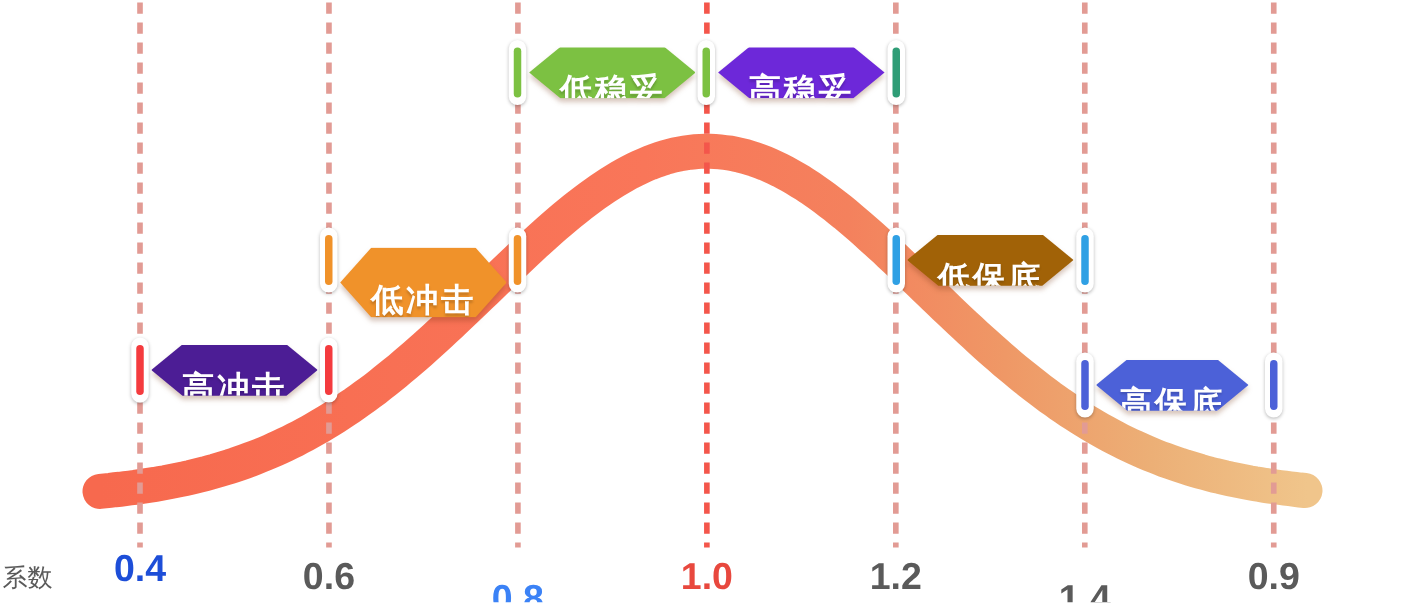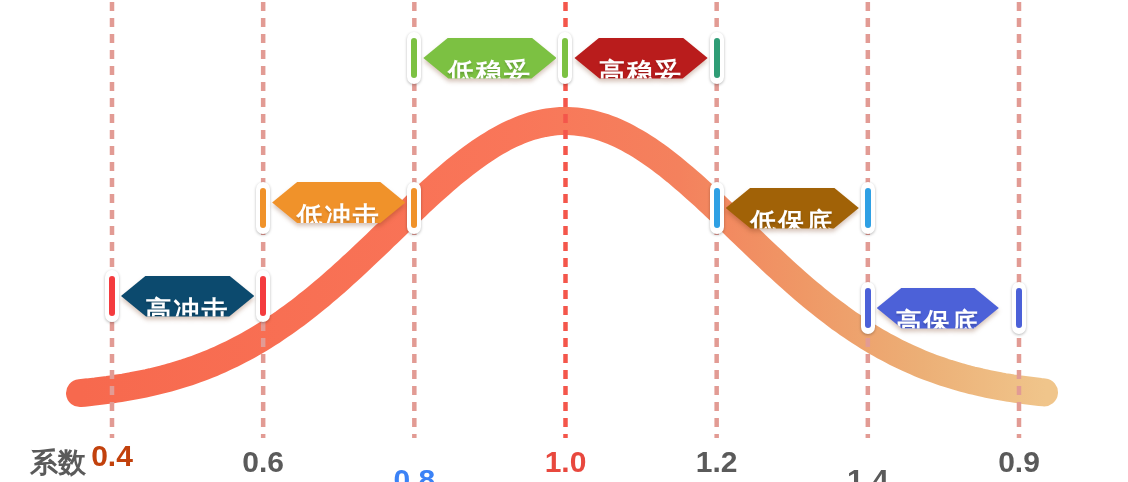--- a/index.html
+++ b/index.html
@@ -9,21 +9,21 @@
   .pill{position:absolute;background:#ffffff;border-radius:8px;
         box-shadow:0 1px 3px rgba(0,0,0,.28);
         display:flex;align-items:center;justify-content:center;}
   .pill i{display:block;border-radius:4px;}
   .arrow-wrap{position:absolute;filter:drop-shadow(0 3px 2px rgba(110,45,10,.28));}
   .arrow{width:100%;height:100%;display:flex;align-items:center;justify-content:center;
          clip-path:polygon(0 50%,25px 0,calc(100% - 25px) 0,100% 50%,calc(100% - 25px) 100%,25px 100%);}
   .arrow span{color:#ffffff;font-weight:bold;font-size:26px;letter-spacing:2px;
               text-shadow:0 2px 2px rgba(0,0,0,.18);white-space:nowrap;margin-top:28px;}
   .tick{position:absolute;width:90px;text-align:center;font-size:30px;font-weight:bold;line-height:32px;}
-  .axis-title{position:absolute;left:2px;top:447px;font-size:28px;font-weight:bold;line-height:32px;margin-left:28px;}
+  .axis-title{position:absolute;left:2px;top:447px;font-size:20px;font-weight:normal;line-height:32px;}
 </style>
 </head>
 <body>
 
 <div class="stage">
   <svg id="chart-svg" width="1128" height="482" viewBox="0 0 1128 482">
       <defs>
         <linearGradient id="curveGrad" gradientUnits="userSpaceOnUse" x1="80" y1="0" x2="1046" y2="0">
           <stop offset="0" stop-color="#F7694E"></stop>
           <stop offset="0.45" stop-color="#F97659"></stop>
@@ -72,54 +72,54 @@
       </div>
       <div class="pill" style="width: 14px; height: 52px; left: 860.83px; top: 282px;">
         <i style="width: 6px; height: 40px; background: rgb(76, 97, 216);"></i>
       </div>
       <div class="pill" style="width: 14px; height: 52px; left: 1012px; top: 282px;">
         <i style="width: 6px; height: 40px; background: rgb(76, 97, 216);"></i>
       </div>
     </div>
   <div id="ranges-layer">
       <div class="arrow-wrap" style="left: 121px; top: 275.5px; width: 133.166px; height: 41px;">
-        <div class="arrow" style="background: #0c4a6e;">
+        <div class="arrow" style="background: #4c1d95;">
           <span>高冲击</span>
         </div>
       </div>
-      <div class="arrow-wrap" style="left: 272.166px; top: 182px; width: 133.166px; height: 41px;">
+      <div class="arrow-wrap" style="left: 272.166px; top: 198px; width: 133.166px; height: 56px;">
         <div class="arrow" style="background: rgb(240, 146, 42);">
           <span>低冲击</span>
         </div>
       </div>
       <div class="arrow-wrap" style="left: 423.332px; top: 37.5px; width: 133.166px; height: 41px;">
         <div class="arrow" style="background: rgb(124, 193, 66);">
           <span>低稳妥</span>
         </div>
       </div>
       <div class="arrow-wrap" style="left: 574.498px; top: 37.5px; width: 133.166px; height: 41px;">
-        <div class="arrow" style="background: #b91c1c;">
+        <div class="arrow" style="background: #6d28d9;">
           <span>高稳妥</span>
         </div>
       </div>
       <div class="arrow-wrap" style="left: 725.664px; top: 187.5px; width: 133.166px; height: 41px;">
         <div class="arrow" style="background: #a16207;">
           <span>低保底</span>
         </div>
       </div>
       <div class="arrow-wrap" style="left: 876.83px; top: 287.5px; width: 122px; height: 41px;">
         <div class="arrow" style="background: rgb(76, 97, 216);">
           <span>高保底</span>
         </div>
       </div>
     </div>
   <div id="axis-layer">
     <div class="axis-title" style="color: rgb(90, 90, 90);">系数</div>
     <div id="ticks">
-        <div class="tick" style="left: 67px; top: 440px; color: #c2410c;">0.4</div>
+        <div class="tick" style="left: 67px; top: 440px; color: #1d4ed8;">0.4</div>
         <div class="tick" style="left: 218.166px; top: 446px; color: rgb(90, 90, 90);">0.6</div>
         <div class="tick" style="left: 369.332px; top: 464px; color: #3b82f6;">0.8</div>
         <div class="tick" style="left: 520.498px; top: 446px; color: rgb(232, 72, 62);">1.0</div>
         <div class="tick" style="left: 671.664px; top: 446px; color: rgb(90, 90, 90);">1.2</div>
         <div class="tick" style="left: 822.83px; top: 464px; color: rgb(90, 90, 90);">1.4</div>
         <div class="tick" style="left: 973.996px; top: 446px; color: rgb(90, 90, 90);">0.9</div>
       </div>
   </div>
 </div>
 

